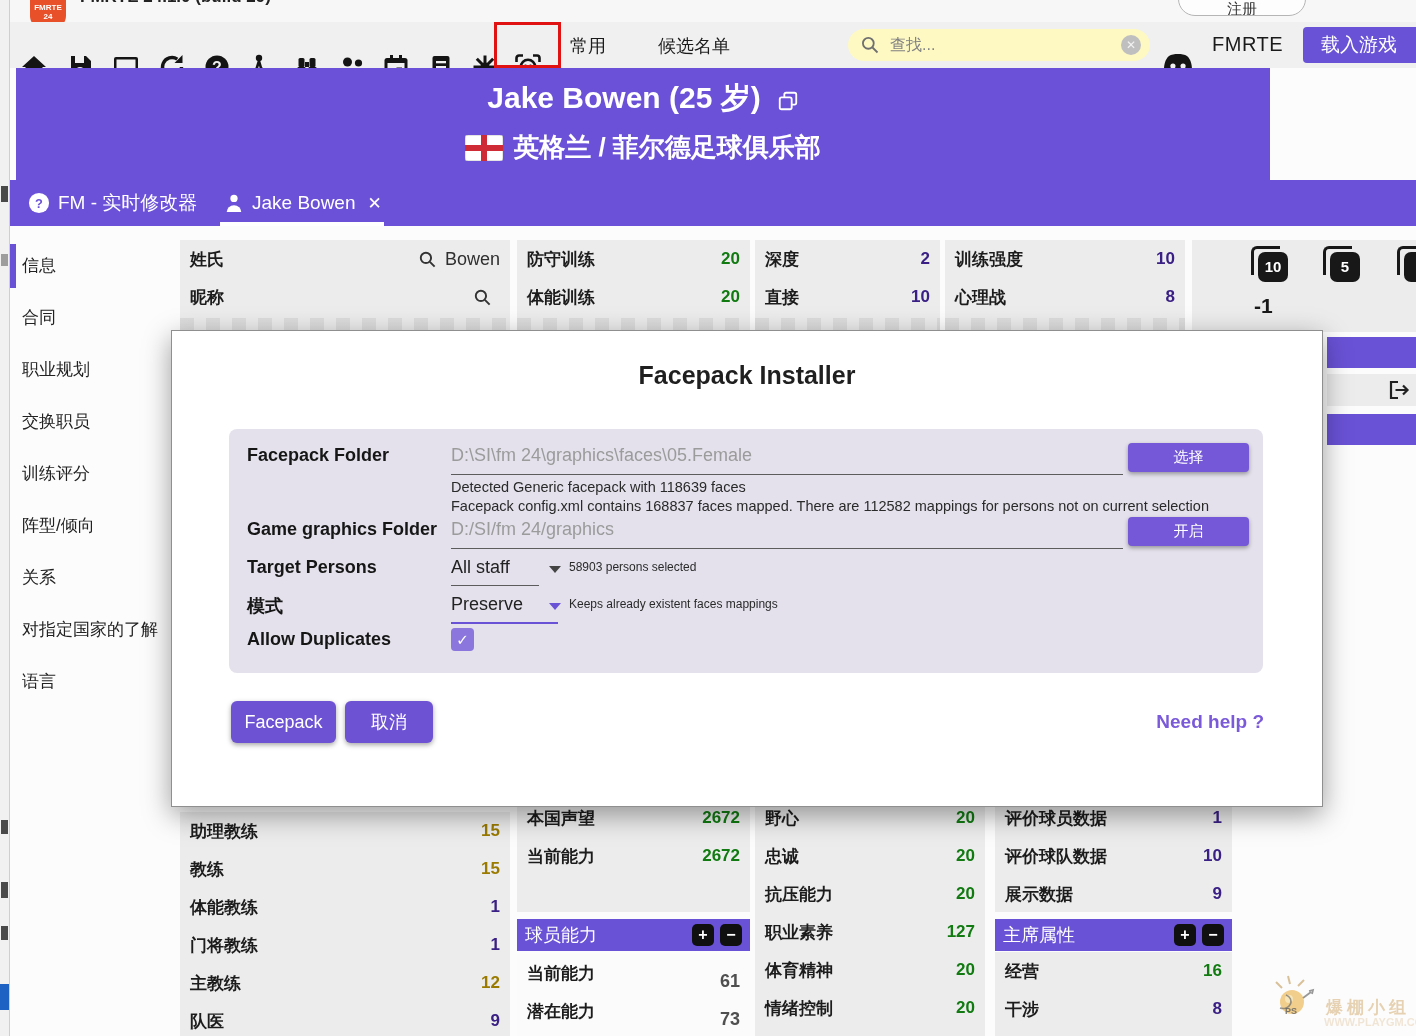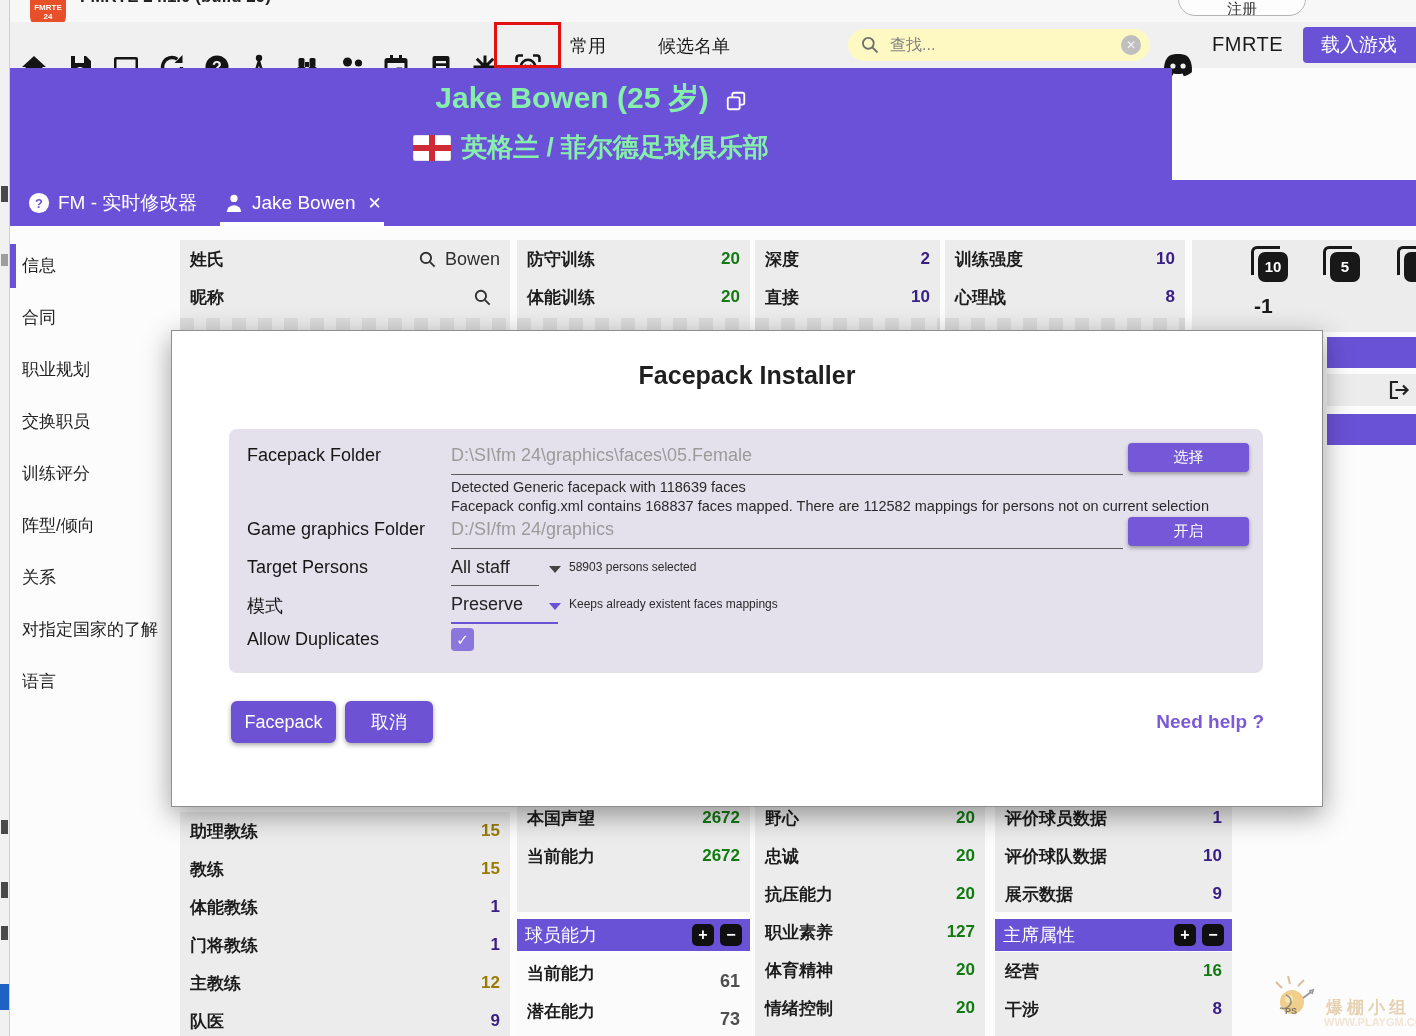--- a/index.html
+++ b/index.html
@@ -31,21 +31,21 @@
   #search-pill input{position:absolute;left:42px;top:4px;width:210px;height:24px;border:none;background:transparent;outline:none;
     font-size:16px;color:#555;font-family:inherit;}
   #search-pill input::placeholder{color:#828282;}
   #search-clear{position:absolute;right:9px;top:6px;width:20px;height:20px;border-radius:50%;background:#bfbfbf;color:#f2f2f2;
     font-size:12px;line-height:20px;text-align:center;font-weight:bold;cursor:pointer;}
   #brand-label{position:absolute;left:1202px;top:11px;font-size:20px;color:#1a1a1a;letter-spacing:0.5px;}
   #load-game-btn{position:absolute;left:1293px;top:5px;width:126px;height:36px;background:var(--accent);border:none;border-radius:4px;
     color:#fff;font-size:19px;text-align:left;padding-left:18px;font-family:inherit;cursor:pointer;overflow:hidden;white-space:nowrap;}
 
   
-  #person-header{left:10px;top:68px;width:1162px;height:112px;background:#6b51d8;color:#86efac;}
+  #person-header{left:16px;top:68px;width:1254px;height:112px;background:#6b51d8;color:#ffffff;}
   #person-title-row{position:absolute;left:0;top:10px;width:100%;text-align:center;font-size:30px;font-weight:bold;}
   #person-title-row svg{vertical-align:-4px;margin-left:16px;}
   #person-sub-row{position:absolute;left:0;top:62px;width:100%;text-align:center;font-size:26px;font-weight:bold;}
   #person-sub-row svg{vertical-align:-5px;margin-right:10px;}
 
   
   #tabbar{left:10px;top:180px;width:1406px;height:46px;background:#6b51d8;}
   .tab{position:absolute;top:0;height:46px;display:flex;align-items:center;color:#fff;font-size:19px;cursor:pointer;}
   .tab svg{margin-right:8px;}
   #tab-close{margin-left:12px;font-size:17px;font-weight:bold;cursor:pointer;}
@@ -83,21 +83,21 @@
 
   
   .right-bar{position:absolute;left:1327px;width:89px;background:var(--accent);}
   #export-row{left:1327px;top:374px;width:89px;height:32px;background:#ececec;}
 
   
   #dialog{left:171px;top:330px;width:1152px;height:477px;background:#fff;border:1px solid #8f8f8f;
     box-shadow:0 8px 26px rgba(0,0,0,.38);z-index:50;}
   #dialog-title{position:absolute;left:0;top:30px;width:100%;text-align:center;font-size:25px;font-weight:bold;color:#1f1f1f;}
   #dialog-panel{position:absolute;left:57px;top:98px;width:1034px;height:244px;background:#e4e1ec;border-radius:8px;}
-  .dlg-label{position:absolute;left:18px;font-size:18px;font-weight:normal;color:#161616;white-space:nowrap;}
+  .dlg-label{position:absolute;left:18px;font-size:18px;font-weight:bold;color:#161616;white-space:nowrap;}
   .dlg-value{position:absolute;left:222px;font-size:18px;color:#9b9b9b;white-space:nowrap;}
   .dlg-value.dark{color:#222;}
   .dlg-underline{position:absolute;left:222px;height:1px;background:#5c5c5c;}
   .dlg-underline.accent{height:2px;background:var(--accent);}
   .dlg-helper{position:absolute;left:222px;font-size:14.5px;color:#2a2a2a;white-space:nowrap;}
   .dlg-helper.sm{font-size:12px;left:340px;}
   .caret{position:absolute;width:0;height:0;border-left:6px solid transparent;border-right:6px solid transparent;border-top:7px solid #444;}
   .caret.accent{border-top-color:var(--accent);}
   .dlg-side-btn{position:absolute;left:899px;width:121px;height:29px;background:#7458d8;border:none;border-radius:4px;color:#fff;
     font-size:15px;font-family:inherit;cursor:pointer;box-shadow:0 2px 4px rgba(0,0,0,.35);}

